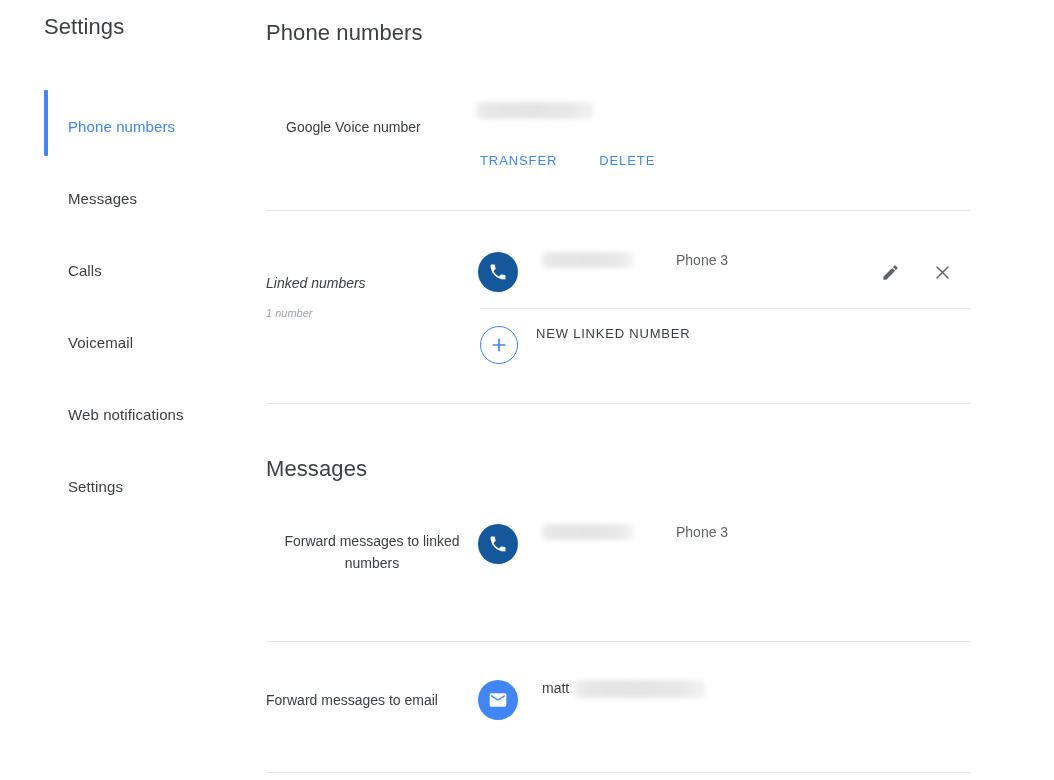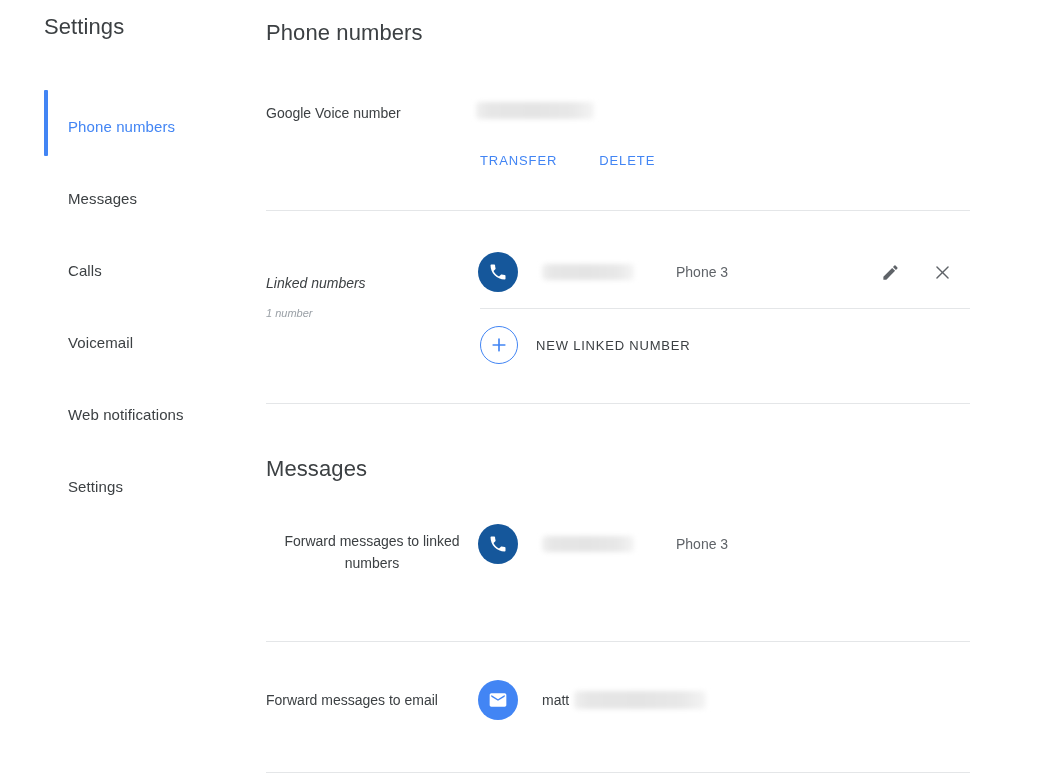--- a/index.html
+++ b/index.html
@@ -73,21 +73,21 @@
 
   .chip-name { font-size: 14px; color: #5f6368; }
   .chip-text { font-size: 14px; color: #3c4043; }
 
   .iconbtn {
     width: 24px; height: 24px; display: flex; align-items: center;
     justify-content: center; cursor: pointer;
   }
 
   .btn-label { font-size: 13px; color: #3c4043; letter-spacing: .8px; font-weight: 500; }
-  .flexrow { display: flex; align-items: center; }
+  .flexrow { display: flex; align-items: flex-start; }
 </style>
 </head>
 <body>
 
 <div class="page">
 
   <div class="sidebar">
     <div class="settings-title">Settings</div>
 
     <div class="nav">
@@ -119,21 +119,21 @@
       </div>
 
     </div>
   </div>
 
   <div class="main">
 
     <div class="section-title" style="position:absolute; left:2px; top:20px;">Phone numbers</div>
 
     <div class="row" style="left:0; top:96px; width:790px;">
-      <div class="label-col" style="top:2px;">
+      <div class="label-col" style="top:16px;margin-left:20px;">
         <div class="label-main">Google Voice number</div>
       </div>
       <div class="value-col" style="top:5px;">
         <span class="redact" style="width:118px; height:17px;"></span>
       </div>
     </div>
 
     <div class="row flexrow" style="left:216px; top:153px; gap:42px;">
       <button class="textbtn">TRANSFER</button>
       <button class="textbtn">DELETE</button>

